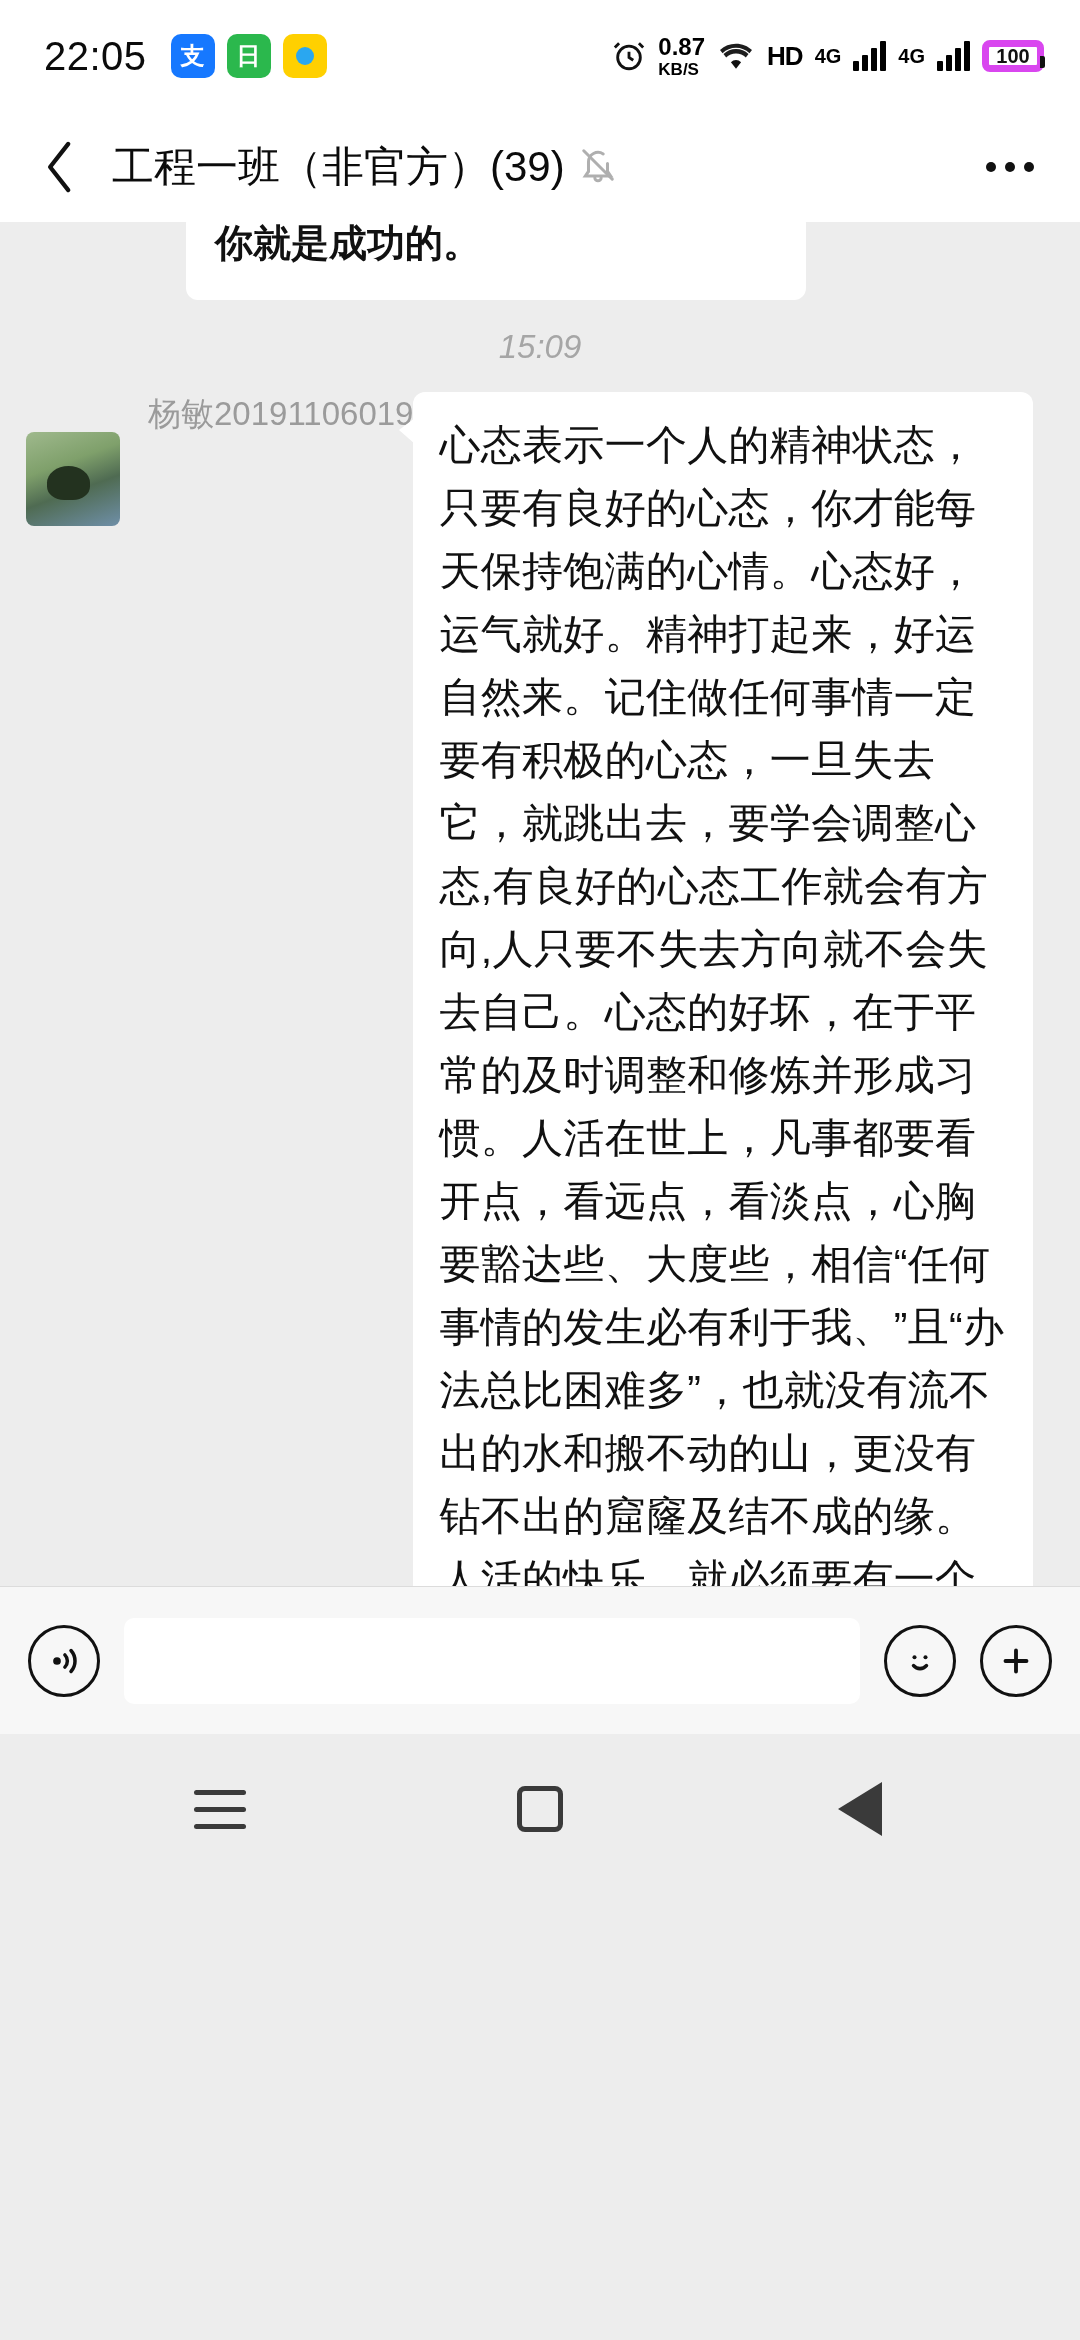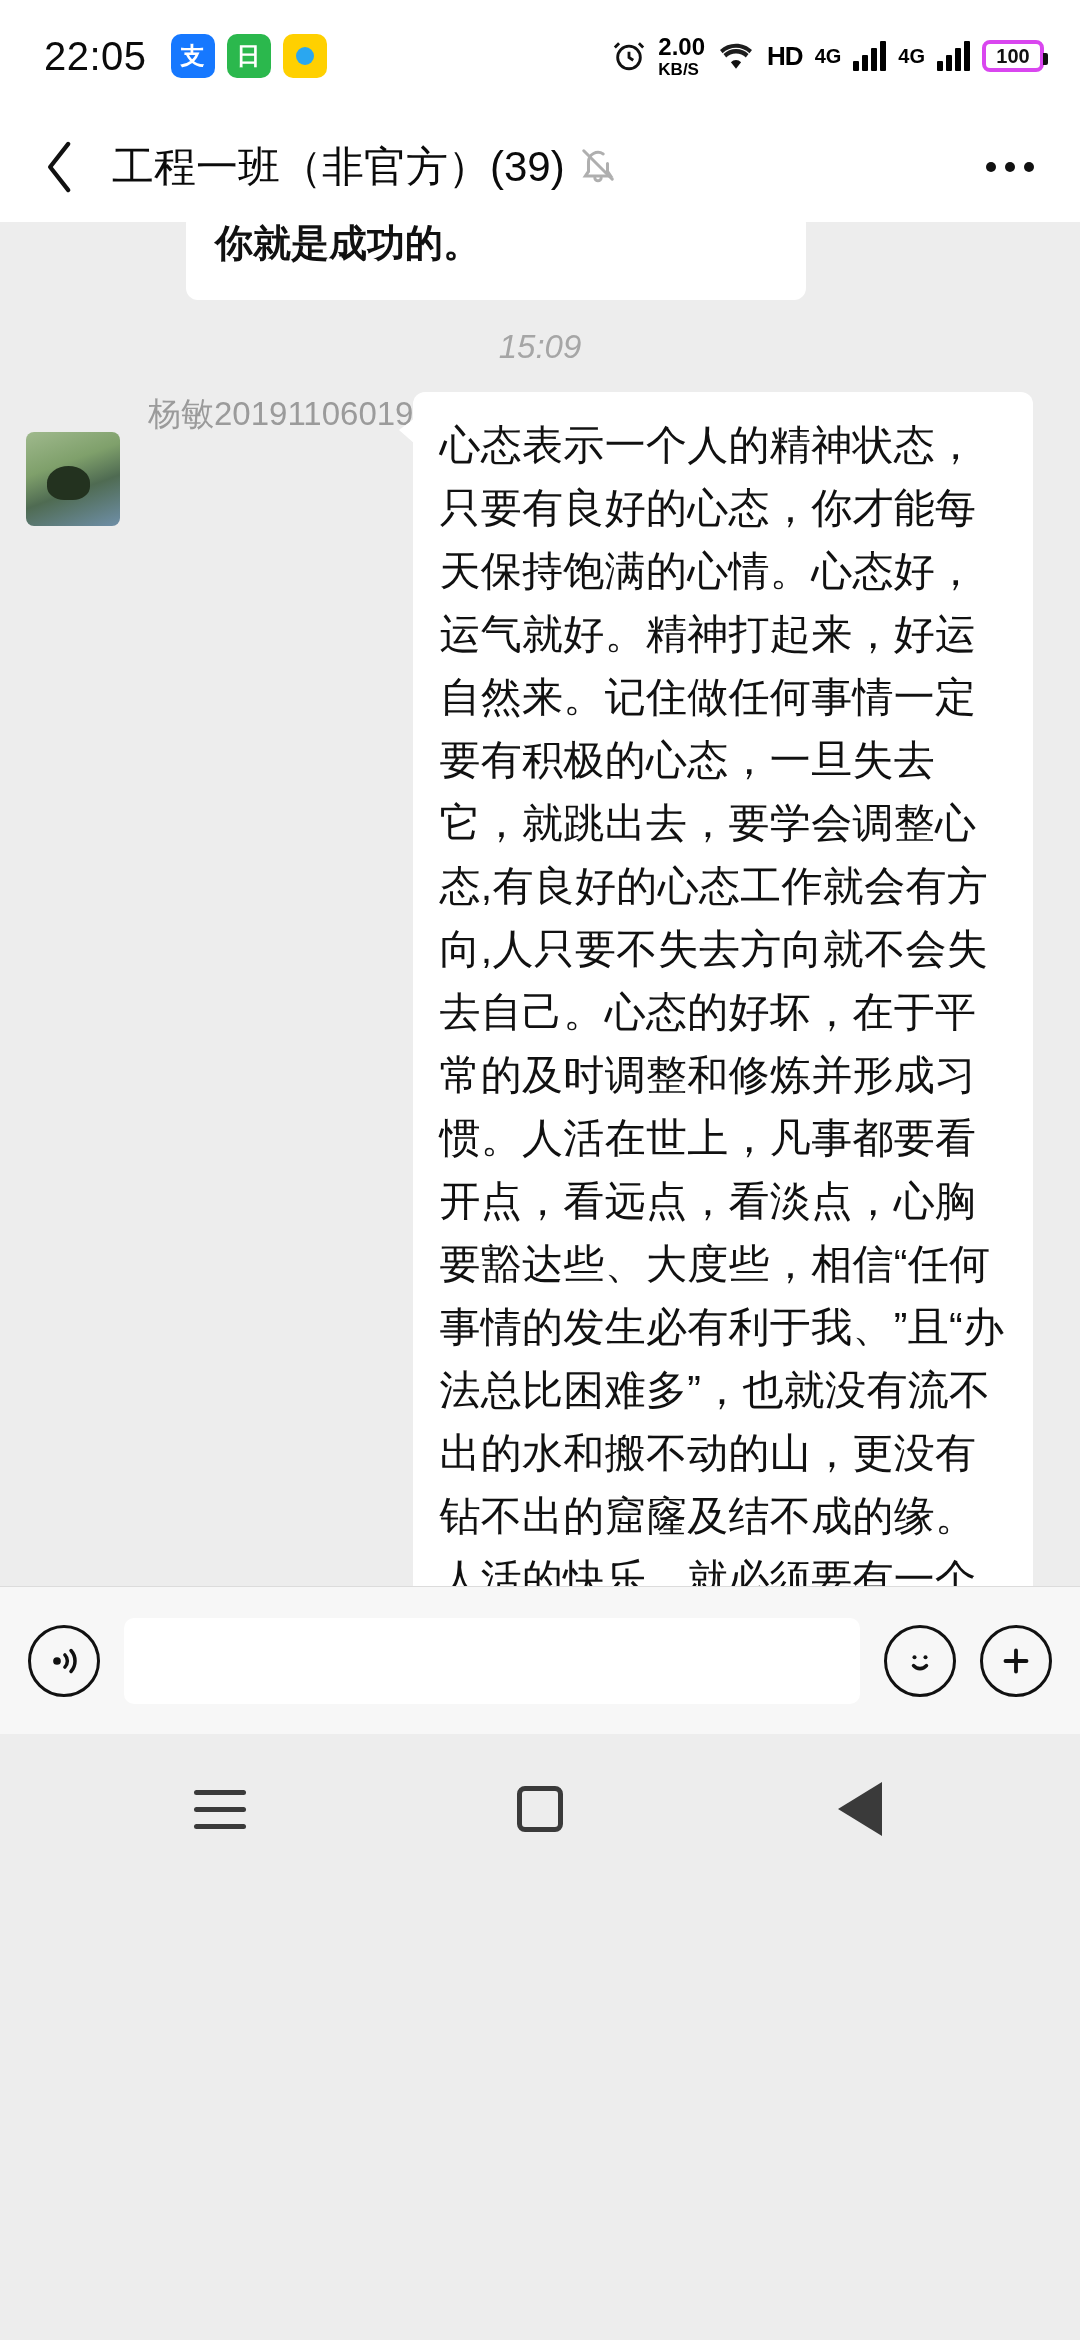--- a/index.html
+++ b/index.html
@@ -68,21 +68,21 @@
   .hd { font-size: 26px; font-weight: bold; letter-spacing: -1px;}
   .netlabel { font-size: 20px; font-weight: bold; text-align: right; }
   .sigbars { display: flex; align-items: flex-end; gap: 3px; height: 30px;}
   .sigbars i { width: 6px; background: #000; display: block; border-radius: 1px;}
   .sigbars i:nth-child(1){ height: 10px;}
   .sigbars i:nth-child(2){ height: 16px;}
   .sigbars i:nth-child(3){ height: 23px;}
   .sigbars i:nth-child(4){ height: 30px;}
   .battery {
     width: 62px; height: 32px;
-    border: 4px solid #d946ef;
+    border: 7px solid #d946ef;
     border-radius: 8px;
     position: relative;
     display: flex; align-items: center; justify-content: center;
     font-size: 20px; font-weight: bold;
     color: #111;
   }
   .battery:after {
     content: ""; position: absolute; right: -8px; top: 9px;
     width: 5px; height: 12px; background: #111; border-radius: 0 2px 2px 0;
   }
@@ -276,21 +276,21 @@
 
     <div class="sb-right">
       <span>
         <svg width="34" height="34" viewBox="0 0 24 24" fill="none" stroke="#111" stroke-width="2">
           <circle cx="12" cy="13" r="8"></circle>
           <path d="M12 9v4l3 2"></path>
           <path d="M5 3L2 6M19 3l3 3"></path>
         </svg>
       </span>
       <span class="kbs">
-        <span class="v">2.00</span>
+        <span class="v">0.87</span>
         <span class="u">KB/S</span>
       </span>
       <span>
         <svg width="38" height="30" viewBox="0 0 24 18" fill="#111">
           <path d="M12 17l3.2-4.1a4.6 4.6 0 0 0-6.4 0L12 17z"></path>
           <path d="M12 7.4c2.4 0 4.6.9 6.2 2.5l1.7-2.1A11.5 11.5 0 0 0 12 4.6c-3 0-5.8 1.2-7.9 3.2l1.7 2.1A8.8 8.8 0 0 1 12 7.4z" opacity=".95"></path>
           <path d="M12 1.2c3.9 0 7.5 1.5 10.1 4l-1.6 2A12.6 12.6 0 0 0 12 3.8 12.6 12.6 0 0 0 3.5 7.2l-1.6-2A14.7 14.7 0 0 1 12 1.2z" opacity=".95"></path>
         </svg>
       </span>
       <span class="hd">HD</span>

